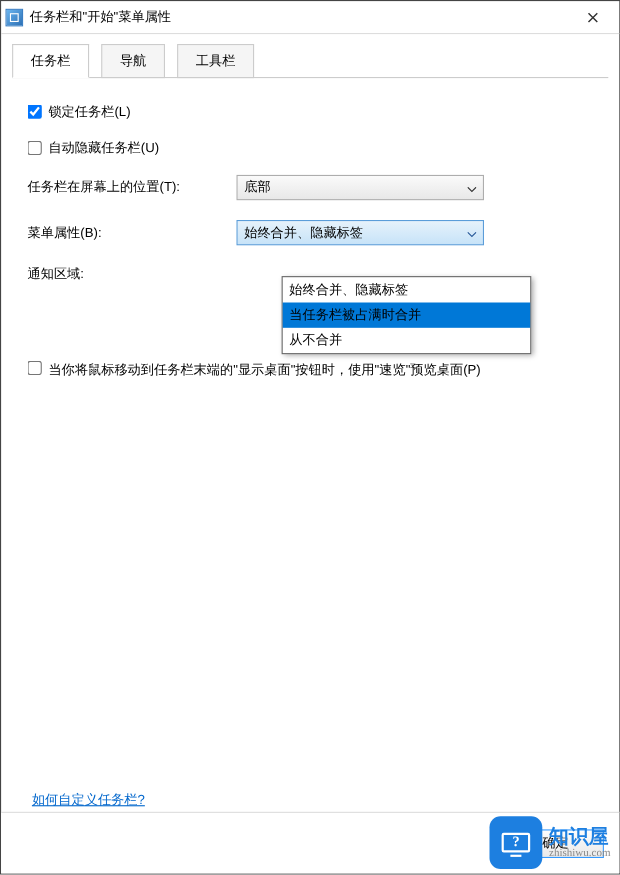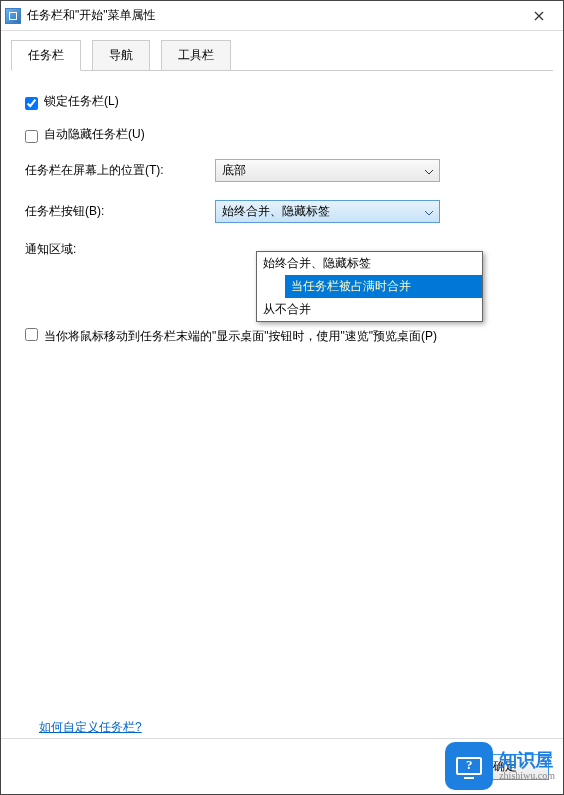--- a/index.html
+++ b/index.html
@@ -87,21 +87,21 @@
       position:relative;
       height: 680px;
     }
     .field-row {
       display:flex;
       align-items:center;
       margin-bottom: 18px;
     }
     .checkbox-row {
       display:flex;
-      align-items:flex-end;
+      align-items:center;
       margin-bottom: 16px;
     }
     .chk {
       width:13px; height:13px;
       margin-right:6px;
     }
     label { cursor:pointer; }
     .form-label {
       width: 190px;
       font-size:12px;
@@ -137,31 +137,30 @@
       box-shadow: 2px 2px 5px rgba(0,0,0,0.35);
       z-index:10;
     }
     .dropdown-item {
       padding: 3px 6px;
       font-size:12px;
       cursor:pointer;
     }
     .dropdown-item.highlight {
       background:#0078d7;
-      color:#fef9c3;
-      margin-left:28px;
+      color:#000000;
     }
     .long-checkbox {
       margin-top: 70px;
       display:flex;
       align-items:flex-start;
     }
     .link-help {
       position:absolute;
-      left: 28px;
+      left: 18px;
       bottom: 14px;
       color: #0066cc;
       text-decoration: underline;
       cursor:pointer;
     }
     .button-bar {
       position:absolute;
       bottom: 0;
       left:0; right:0;
       height: 56px;
@@ -269,21 +268,21 @@
         <span>底部</span>
         <span class="combo-arrow">
           <svg width="8" height="5" viewBox="0 0 8 5">
               <path d="M0 0 L4 4 L8 0" fill="none" stroke="#333"></path>
             </svg>
         </span>
       </div>
     </div>
 
     <div class="field-row">
-      <div class="form-label">任务栏按钮(B):</div>
+      <div class="form-label">菜单属性(B):</div>
       <div class="combo selected">
         <span>始终合并、隐藏标签</span>
         <span class="combo-arrow">
           <svg width="8" height="5" viewBox="0 0 8 5">
               <path d="M0 0 L4 4 L8 0" fill="none" stroke="#2a5a9a"></path>
             </svg>
         </span>
       </div>
     </div>
 

